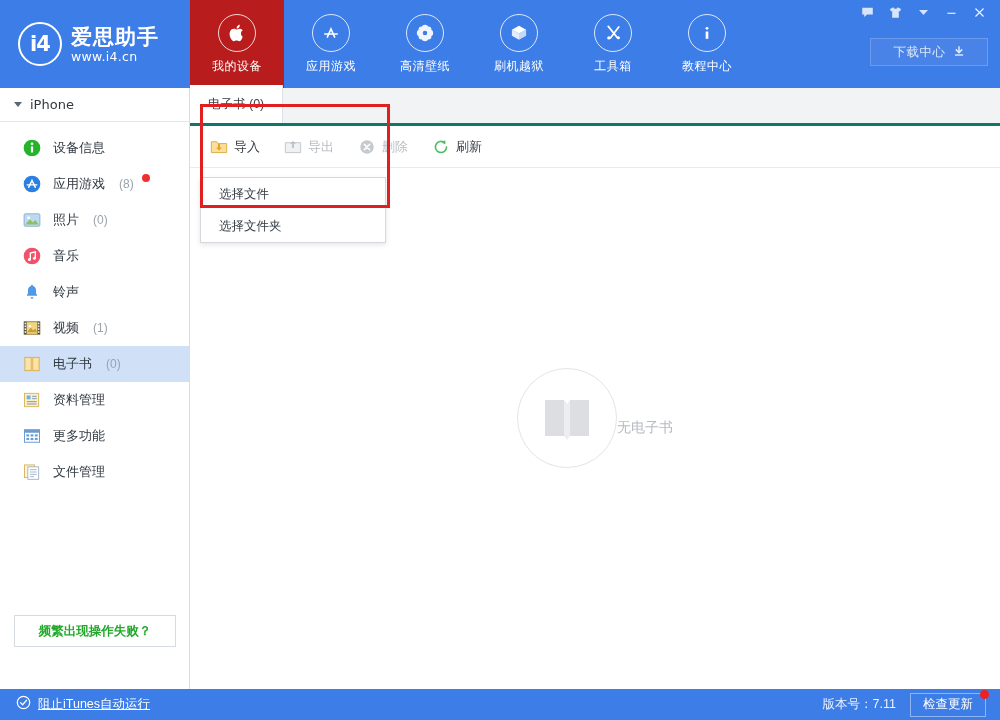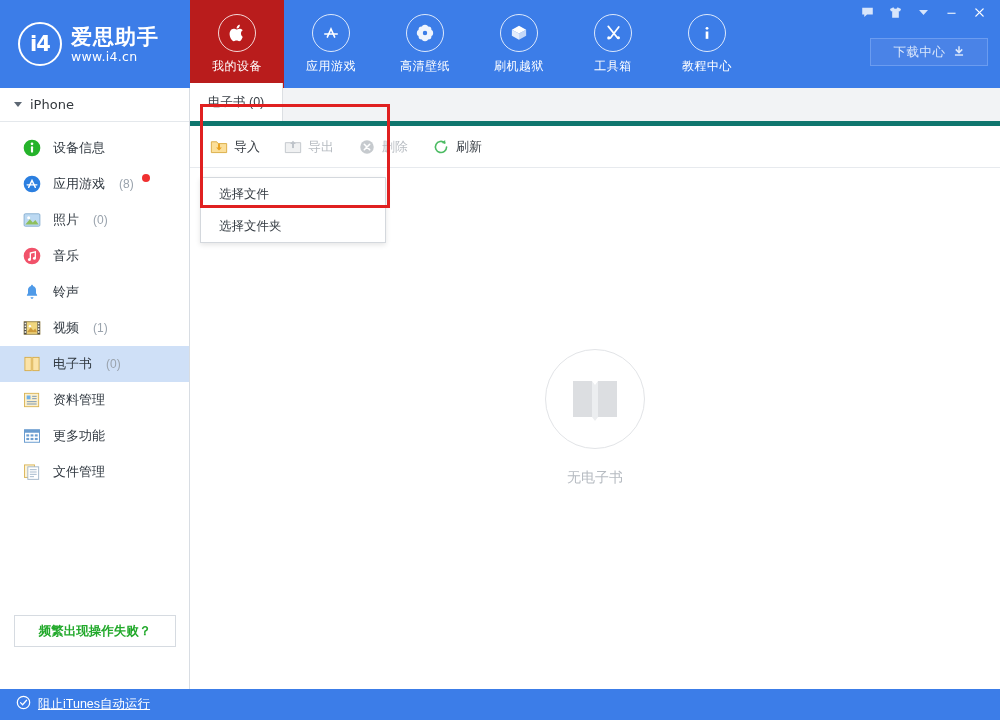--- a/index.html
+++ b/index.html
@@ -143,21 +143,21 @@
   }
 
   
   .content {
     position: absolute; left: 190px; top: 88px;
     width: 810px; height: 601px;
     background: #ffffff;
   }
   .tabbar {
     height: 38px; background: #f2f3f5;
-    border-bottom: 5px solid #0f766e;
+    border-bottom: 3px solid #0f766e;
     display: flex; align-items: flex-end;
   }
   .tab {
     height: 38px; padding: 0 18px;
     display: flex; align-items: center;
     font-size: 12.5px; color: #3a4047;
     background: #ffffff;
     border-right: 1px solid #dcdfe3;
     cursor: pointer;
   }
@@ -196,21 +196,21 @@
   .redbox {
     position: absolute; left: 10px; top: 16px;
     width: 190px; height: 104px;
     border: 3px solid #e02020;
     z-index: 25; pointer-events: none;
   }
 
   .empty-state {
     position: absolute; left: 0; top: 80px;
     width: 810px; height: 500px;
-    display: flex; flex-direction: column;
+    display: flex; flex-direction: row;
     align-items: center; justify-content: center;
   }
   .empty-circle {
     width: 100px; height: 100px; border-radius: 50%;
     border: 1.5px solid #e2e4e7;
     display: flex; align-items: center; justify-content: center;
   }
   .empty-text {
     margin-top: 20px; font-size: 14px; color: #b6bbc1;
   }
@@ -594,15 +594,22 @@
   <div class="statusbar">
     <div class="sb-left">
       <span>
         <svg width="15" height="15" viewBox="0 0 16 16" fill="none" stroke="#ffffff" stroke-width="1.3">
           <circle cx="8" cy="8" r="6.6"></circle>
           <path d="M4.8 8.2 L7 10.4 L11.3 5.6" stroke-linecap="round"></path>
         </svg>
       </span>
       <span class="sb-link">阻止iTunes自动运行</span>
     </div>
+    <div class="sb-right">
+      <span class="sb-version">版本号：7.11</span>
+      <span class="sb-update">
+        <span>检查更新</span>
+        <span class="badge"></span>
+      </span>
+    </div>
   </div>
 
 </div>
 
 </body></html>

